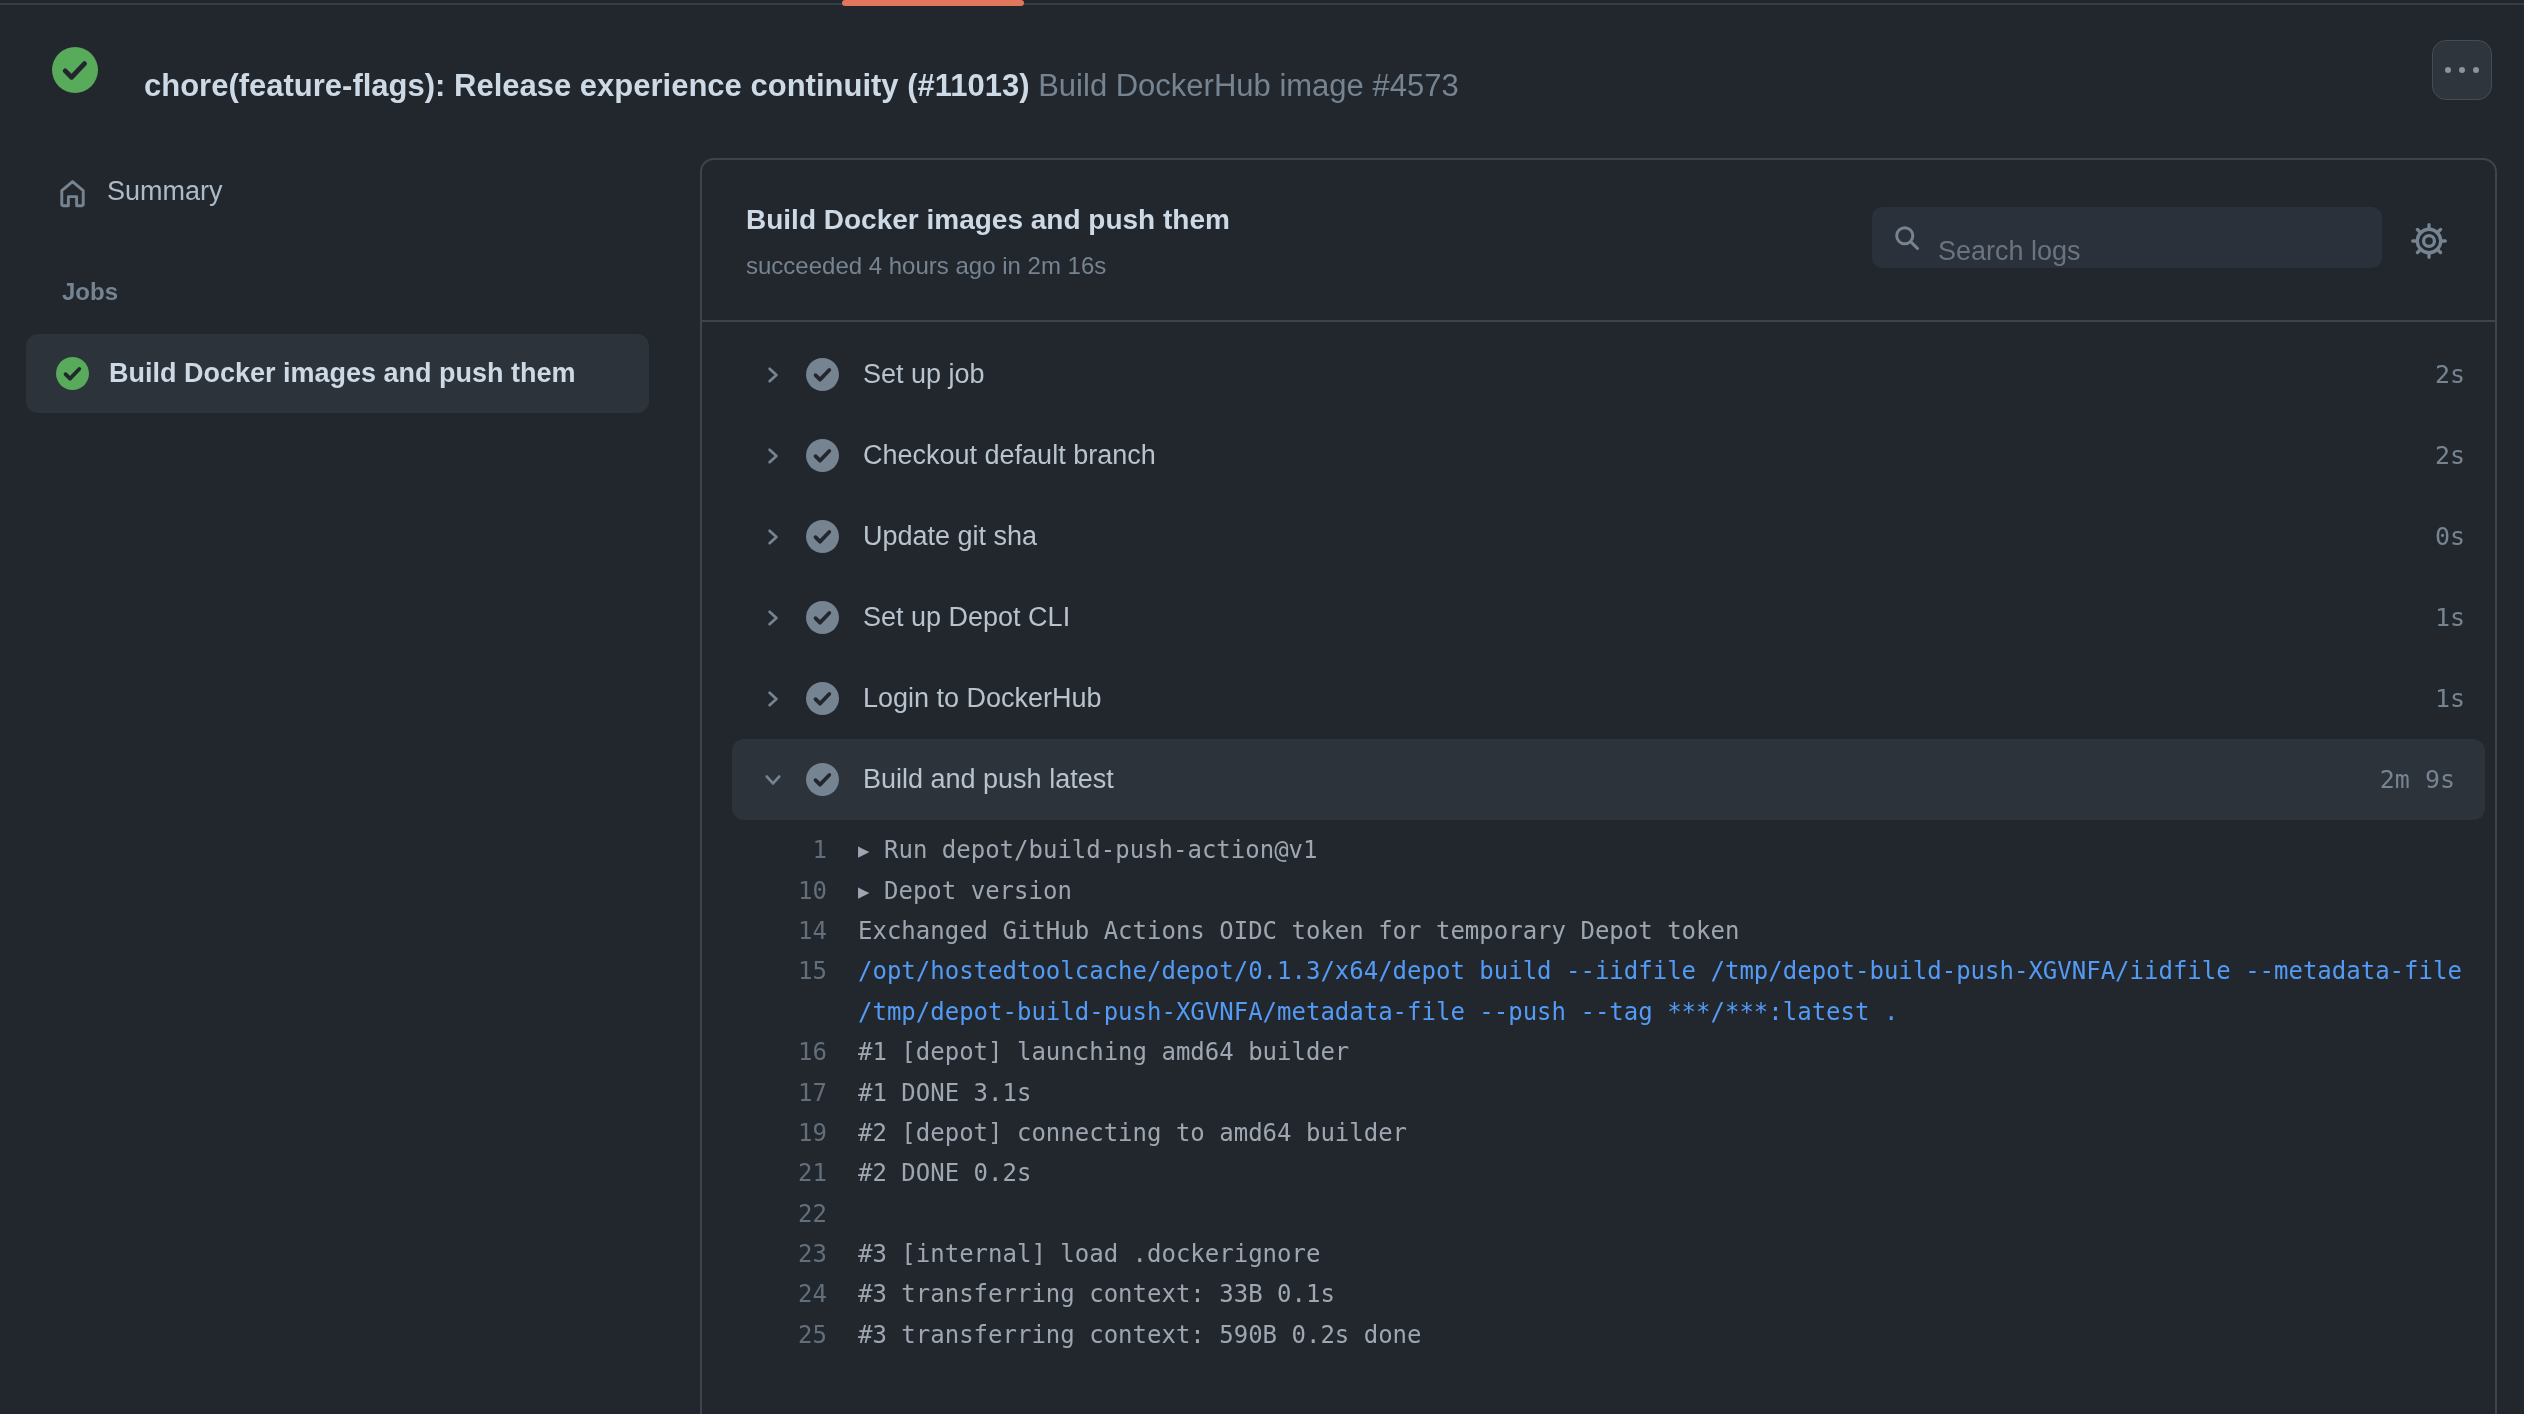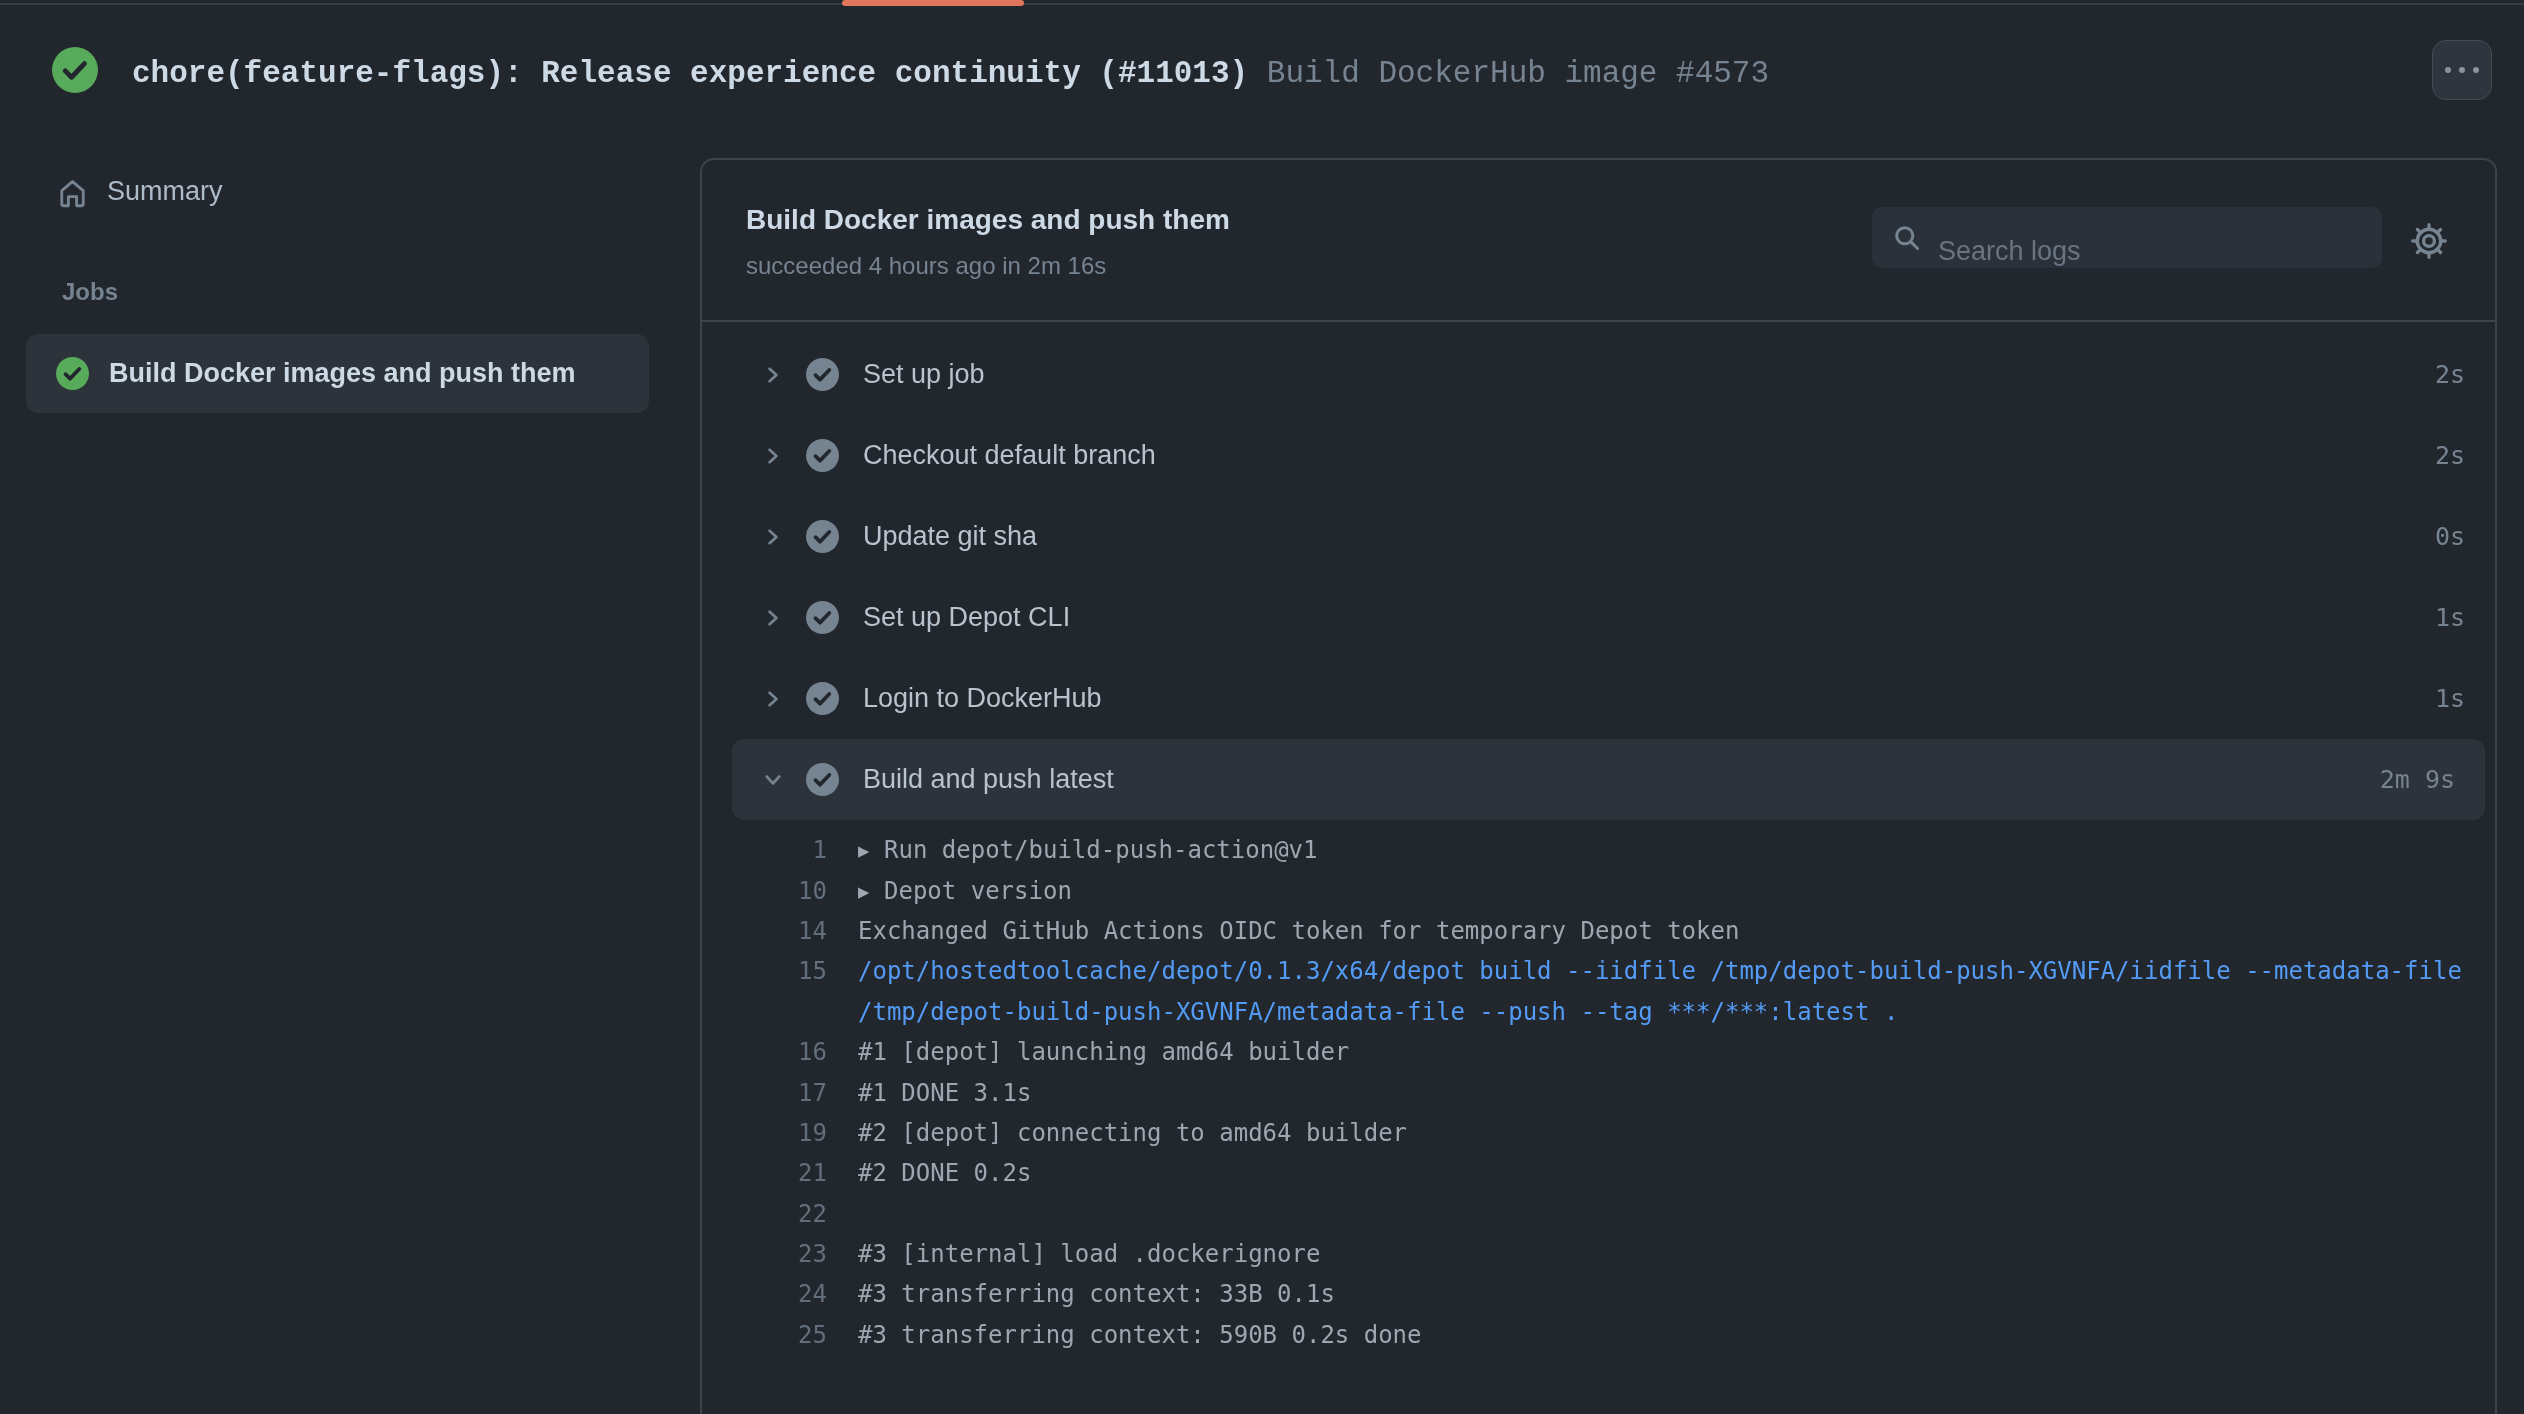--- a/index.html
+++ b/index.html
@@ -77,21 +77,21 @@
 
   <div class="top-line"></div>
   <div class="top-accent"></div>
 
   <span class="run-check">
     <svg viewBox="0 0 16 16">
         <circle cx="8" cy="8" r="8" fill="currentColor"></circle>
         <path d="M4.6 8.3l2.2 2.2 4.5-4.7" stroke="#22272e" stroke-width="1.7" fill="none" stroke-linecap="round" stroke-linejoin="round"></path>
       </svg>
   </span>
-  <h1 class="run-title" style="margin:4px;font-family:Liberation Mono, monospace;">
+  <h1 class="run-title" style="margin:16px;">
     <span>chore(feature-flags): Release experience continuity (#11013)</span>
     <span class="gray">Build DockerHub image #4573</span>
   </h1>
   <div class="kebab-btn">
     <span class="dot"></span>
     <span class="dot"></span>
     <span class="dot"></span>
   </div>
 
   <div class="summary-item">

